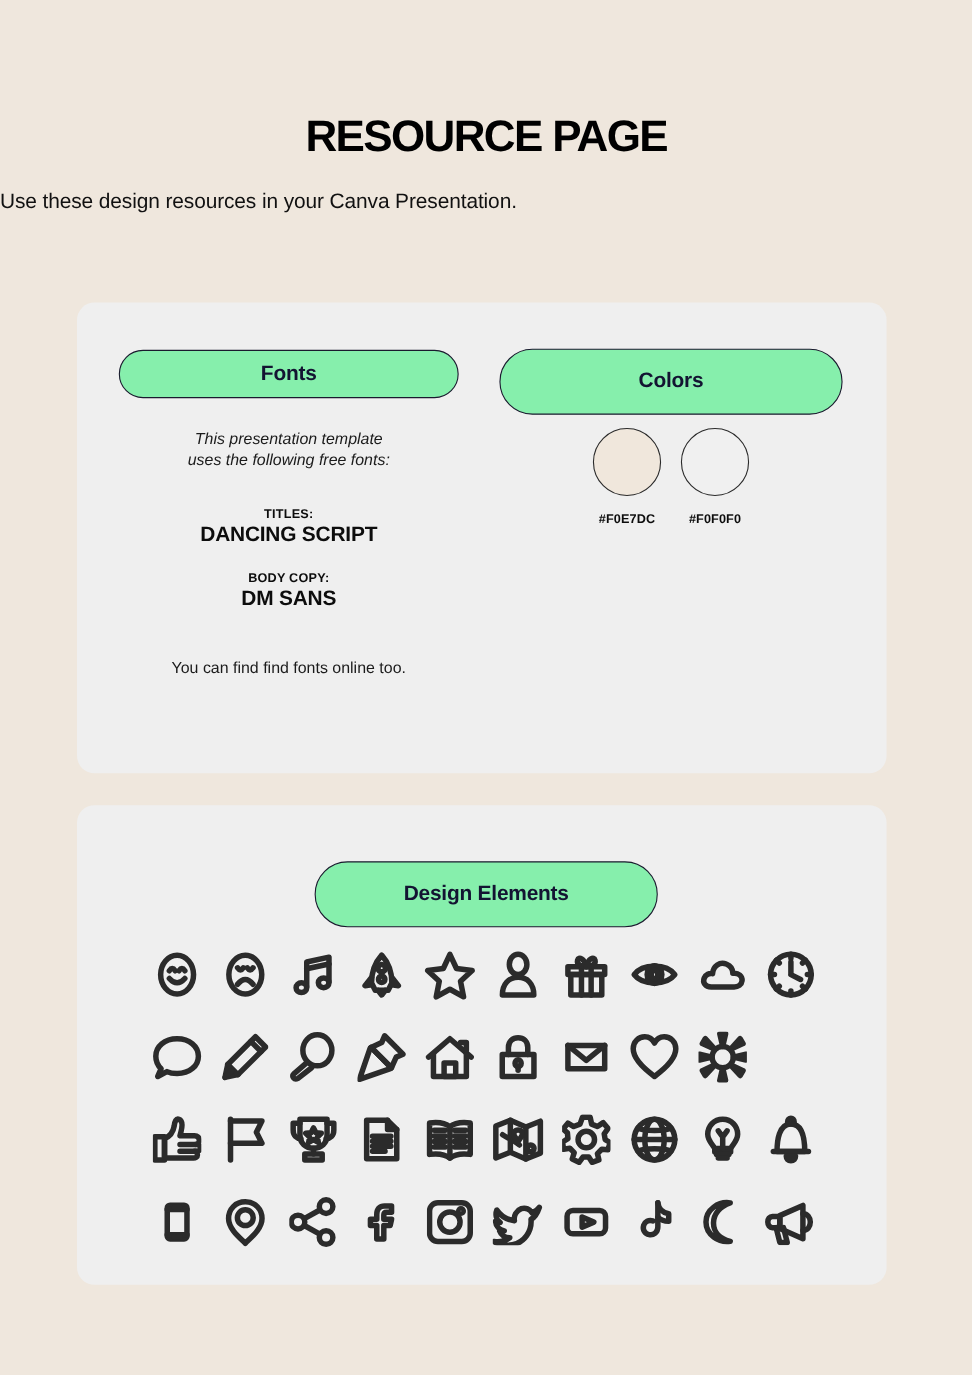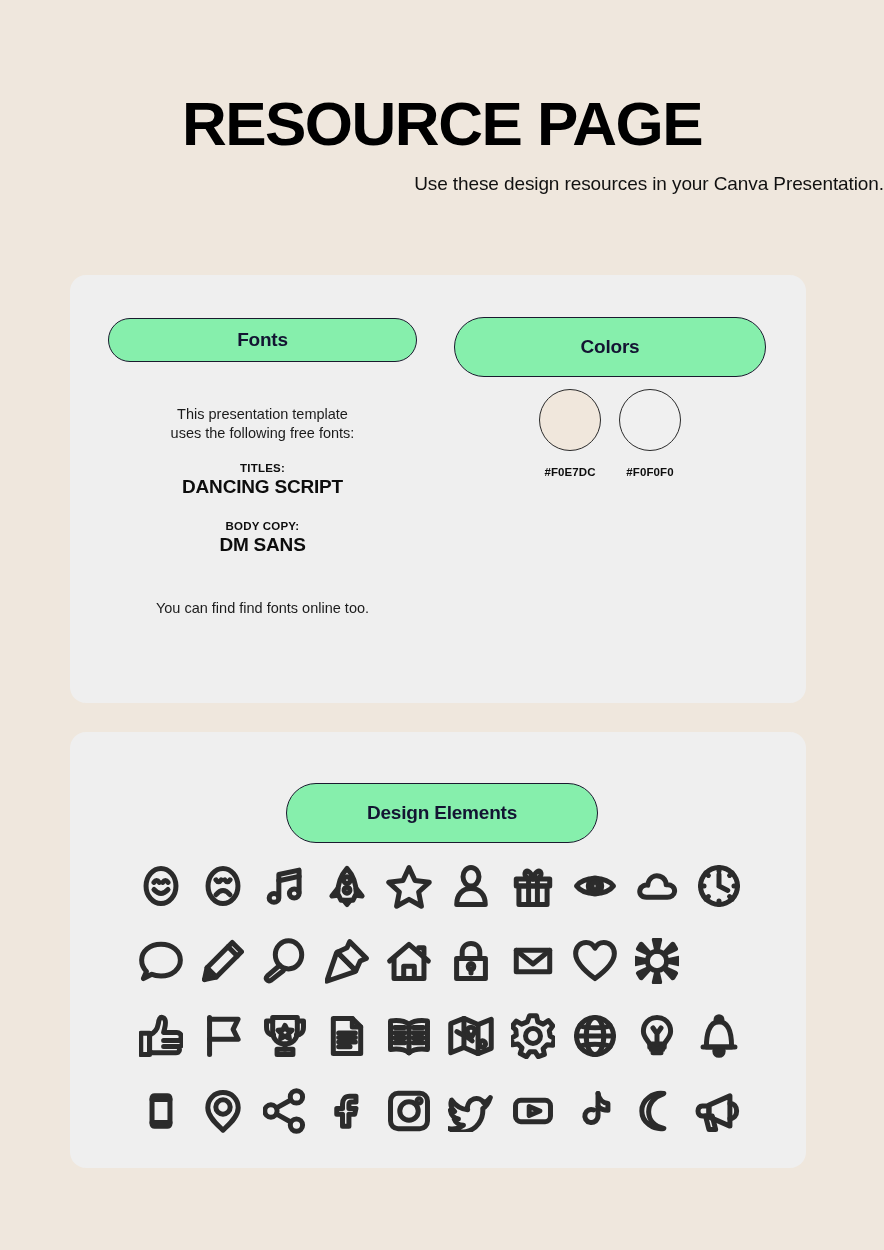--- a/index.html
+++ b/index.html
@@ -16,32 +16,32 @@
     height: 1250px;
     background: #efe7dd;
   }
 
   
   .page-title {
     position: absolute;
     left: 0; top: 92px;
     width: 884px;
     text-align: center;
-    font-size: 62px;
+    font-size: 40px;
     line-height: 64px;
     font-weight: 700;
     letter-spacing: -1.5px;
     color: #000000;
     font-family: "Liberation Sans", sans-serif;
   }
   .page-subtitle {
     position: absolute;
     left: 0; top: 171px;
     width: 884px;
-    text-align: right;
+    text-align: left;
     font-size: 19px;
     line-height: 26px;
     font-weight: 400;
     color: #111111;
     letter-spacing: -0.1px;
   }
 
   
   .card {
     position: absolute;
@@ -65,26 +65,27 @@
     color: #131432;
     letter-spacing: -0.2px;
   }
   #pill-fonts   { left: 108px; top: 318px; width: 309px; height: 44px; }
   #pill-colors  { left: 454px; top: 317px; width: 312px; height: 60px; }
   #pill-elements{ left: 286px; top: 783px; width: 312px; height: 60px; }
 
   
   .fonts-intro {
     position: absolute;
-    left: 108px; top: 405px;
+    left: 108px; top: 391px;
     width: 309px;
     text-align: center;
     font-size: 14.5px;
     line-height: 18.5px;
     color: #1b1b1b;
+    font-style: italic;
   }
   .font-group { position: absolute; left: 108px; width: 309px; text-align: center; }
   #font-group-titles { top: 461px; }
   #font-group-body   { top: 519px; }
   .font-label {
     font-size: 11.5px;
     font-weight: 700;
     letter-spacing: 0.2px;
     color: #0d0d0d;
     line-height: 14px;

